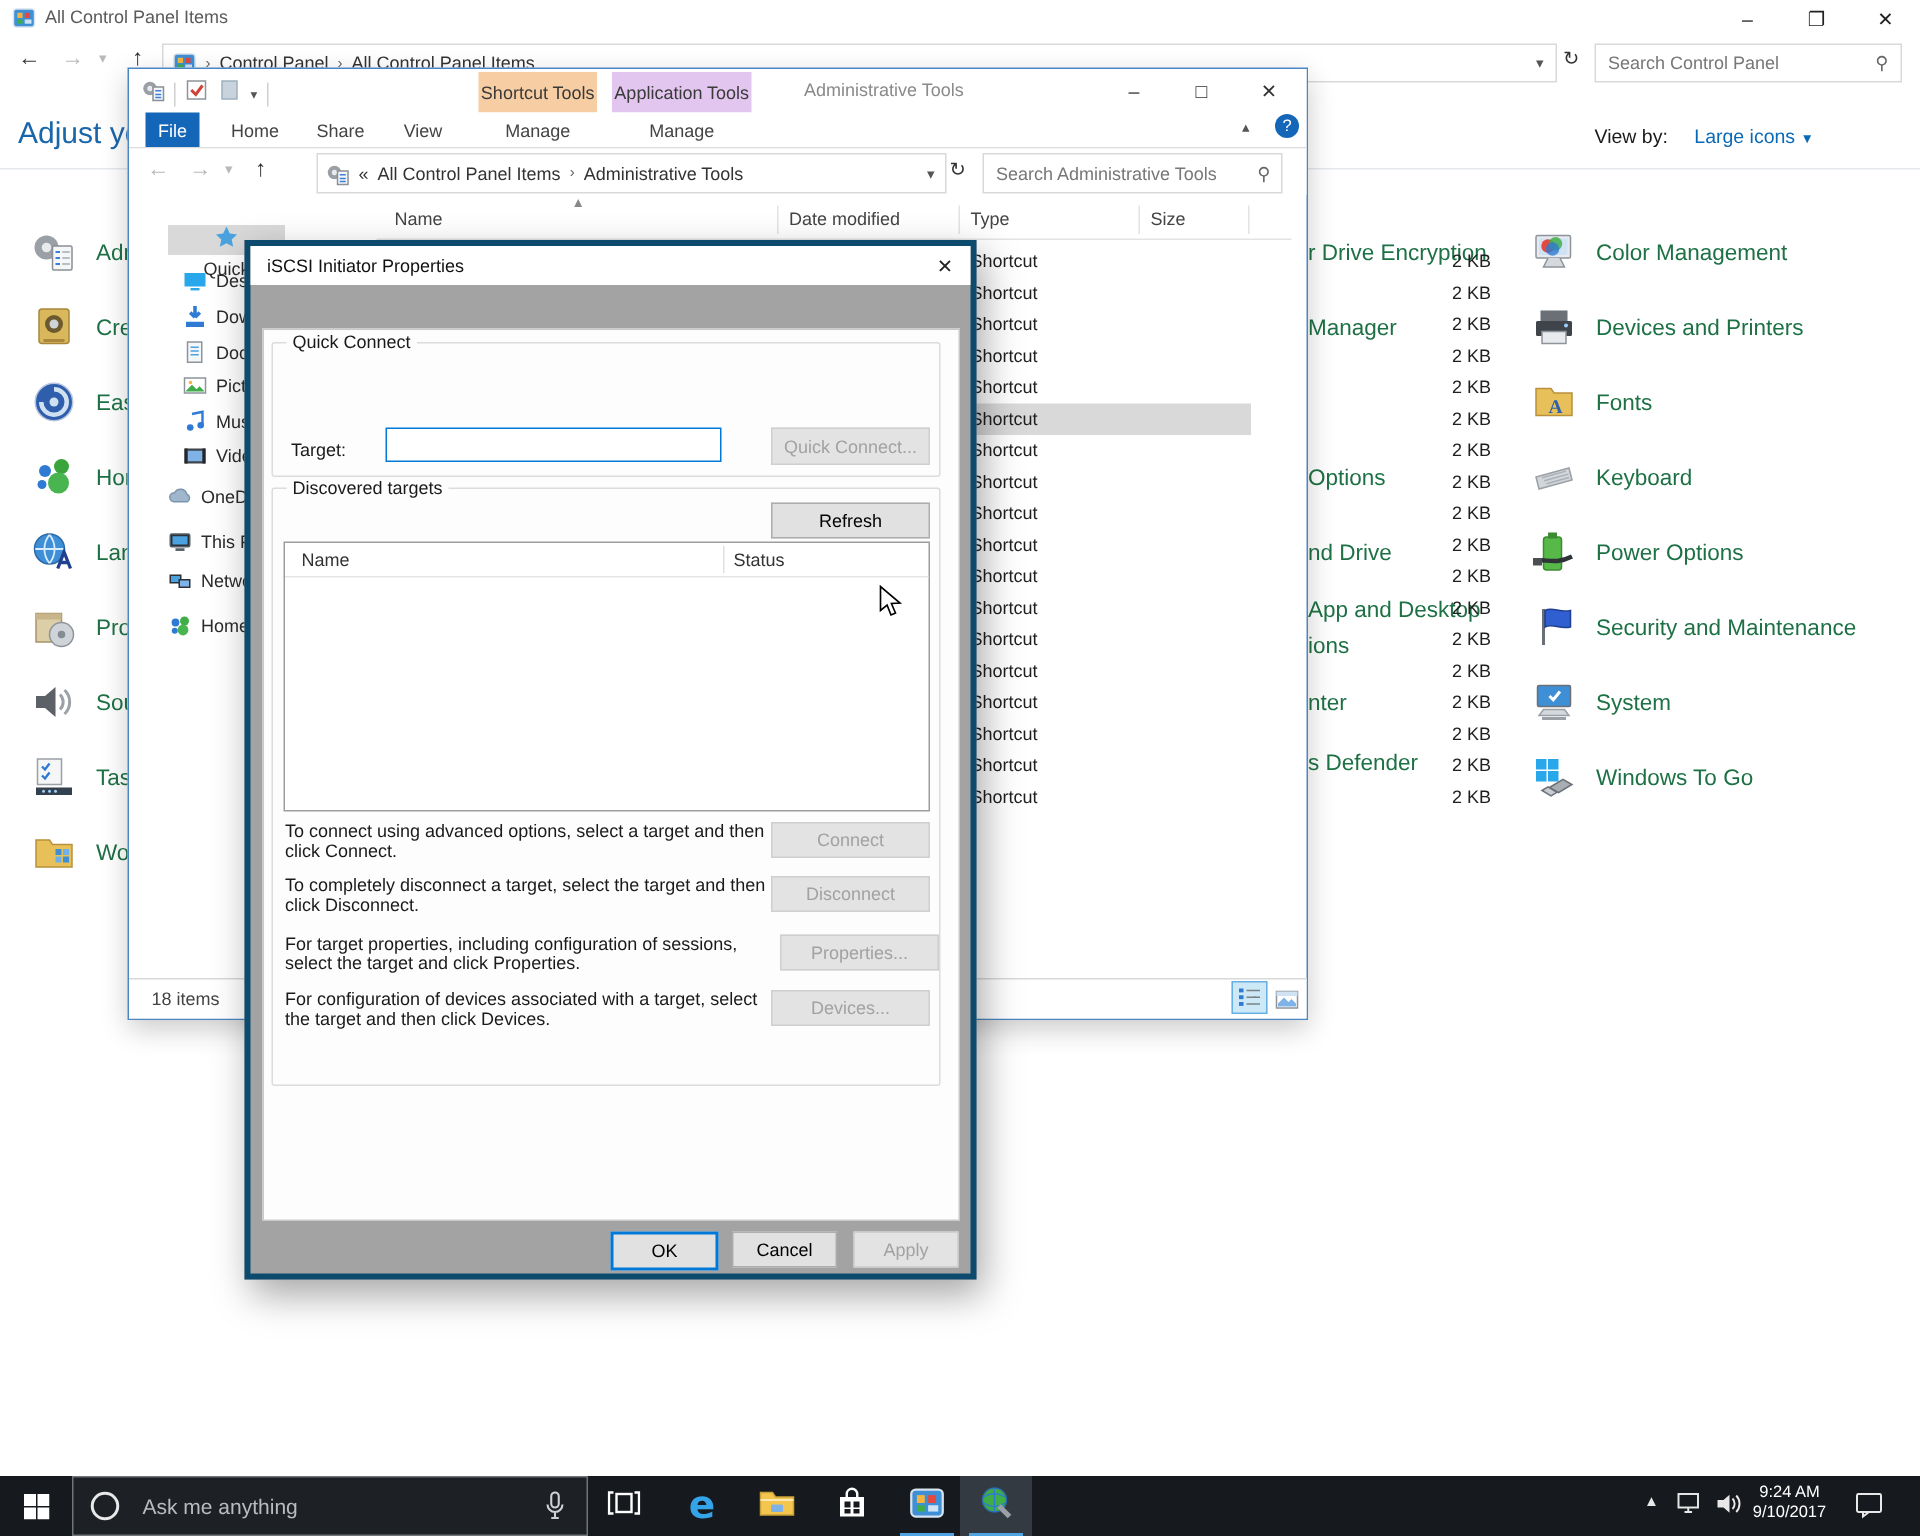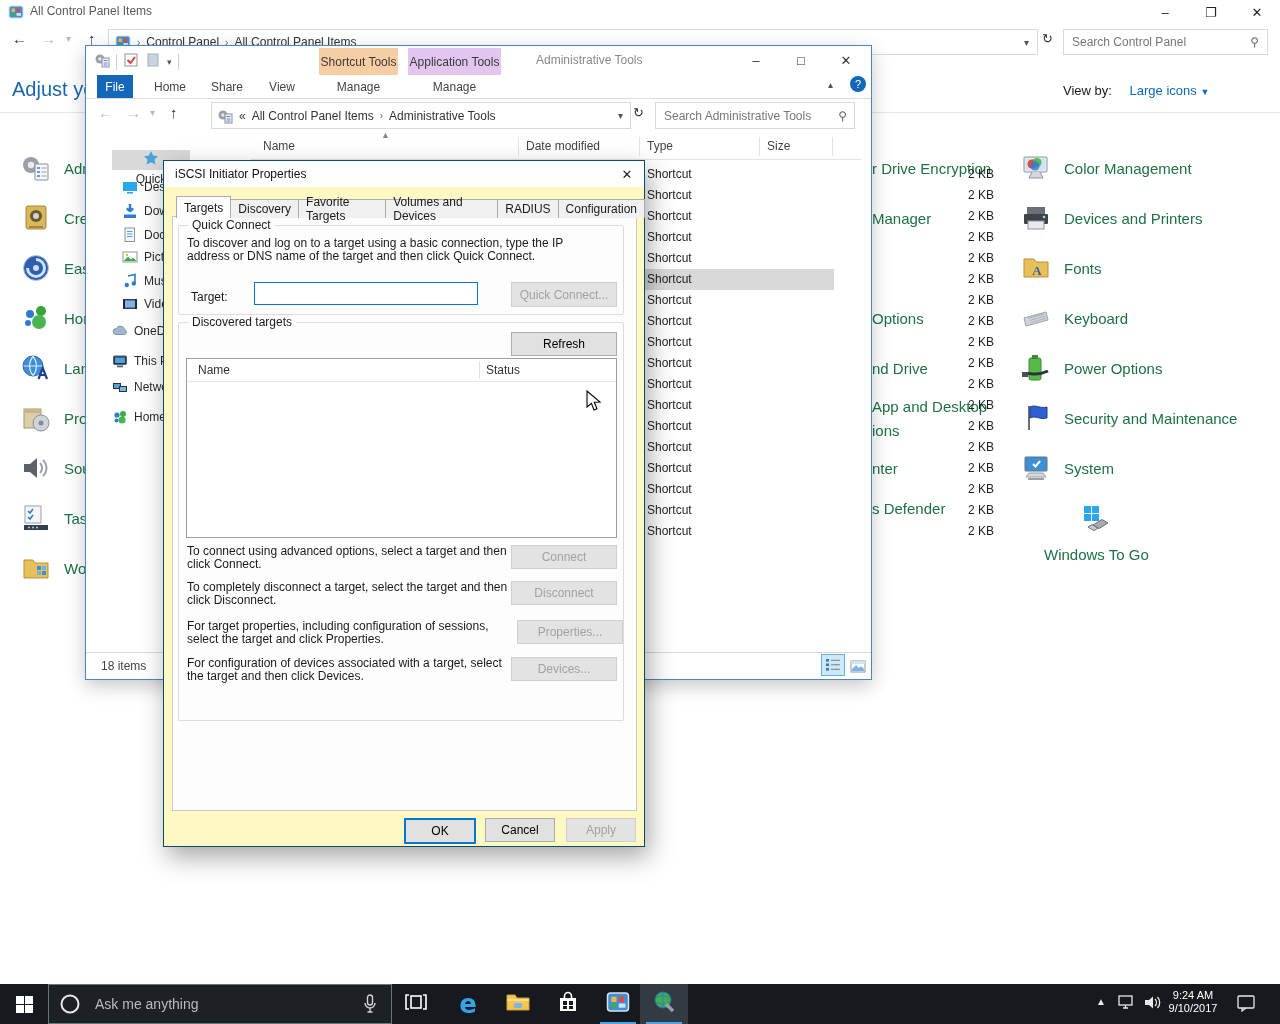--- a/index.html
+++ b/index.html
@@ -48,21 +48,21 @@
   .frow .ftype{position:absolute;left:388px;top:3px;}
   .frow .fsize{position:absolute;left:660px;top:3px;width:75px;text-align:right;}
   .ex-status{left:0;bottom:0;width:100%;height:26px;background:#fff;border-top:1px solid #d9d9d9;
              font-size:12px;color:#444;}
   .nav-item{position:absolute;height:20px;display:flex;align-items:center;gap:6px;font-size:12px;color:#2b2b2b;white-space:nowrap;}
   .nav-item.sel{background:#d9d9d9;width:78px;flex-direction:column;}
   .viewtoggle{position:absolute;bottom:3px;width:22px;height:20px;display:flex;align-items:center;justify-content:center;}
   .viewtoggle.on{background:#cde8f7;border:1px solid #66b0e3;}
 
   
-  .dialog{left:163px;top:160px;width:480px;height:685px;background:#fef9c3;border:1px solid #0c4a6e;
+  .dialog{left:163px;top:160px;width:480px;height:685px;background:#a3a3a3;border:4px solid #0c4a6e;
           box-shadow:4px 10px 24px rgba(0,0,0,.35);font-size:12px;color:#1a1a1a;}
   .dlg-titlebar{left:0;top:0;width:100%;height:26px;background:#fff;}
   .dlg-title{left:11px;top:6px;font-size:12px;color:#111;}
   .dlg-close{left:448px;top:1px;width:30px;height:24px;display:flex;align-items:center;justify-content:center;font-size:13px;color:#222;}
   .tabpage{left:8px;top:55px;width:463px;height:593px;background:#fdfdfd;border:1px solid #c9c9c9;}
   .tabs{left:12px;top:36px;height:21px;display:flex;align-items:flex-end;}
   .tab{height:18px;padding:0 7px;background:#f0f0f0;border:1px solid #acacac;border-bottom:none;
        display:flex;align-items:center;font-size:12px;color:#1a1a1a;margin-right:-1px;}
   .tab.active{height:21px;background:#fdfdfd;position:relative;z-index:3;}
   .groupbox{position:absolute;border:1px solid #dcdcdc;border-radius:2px;}
@@ -288,21 +288,21 @@
       </div>
       <div class="cp-item abs" style="left: 1020px; top: 452px;">
         <span class="cp-ic"><svg width="32" height="32" viewBox="0 0 32 32">
             <rect x="5" y="5" width="22" height="14" rx="1" fill="#3f8fd6" stroke="#6a7076"></rect>
             <path d="M13 12l2.5 2.5L20 9" stroke="#fff" stroke-width="2" fill="none"></path>
             <path d="M9 21h14l3 4H6z" fill="#d5d9dd" stroke="#9aa0a6"></path>
             <path d="M8 27h16" stroke="#9aa0a6" stroke-width="2"></path>
           </svg></span>
         <span class="cp-label">System</span>
       </div>
-      <div class="cp-item abs" style="left: 1044px; top: 502px; flex-direction: column;">
+      <div class="cp-item abs" style="left: 1020px; top: 502px;">
         <span class="cp-ic"><svg width="32" height="32" viewBox="0 0 32 32">
             <rect x="4" y="4" width="7" height="7" fill="#28a8ea"></rect>
             <rect x="12" y="4" width="7" height="7" fill="#28a8ea"></rect>
             <rect x="4" y="12" width="7" height="7" fill="#28a8ea"></rect>
             <rect x="12" y="12" width="7" height="7" fill="#28a8ea"></rect>
             <path d="M13 23l9-5.5 6 3.5-9 5.5z" fill="#a7adb3" stroke="#6a7076"></path>
             <path d="M8 25l4-2.4 6 3.6-4 2.4z" fill="#c9cdd2" stroke="#6a7076"></path>
           </svg></span>
         <span class="cp-label">Windows To Go</span>
       </div>
@@ -587,33 +587,24 @@
     </div>
   </div>
 
   <div class="abs dialog">
     <div class="abs dlg-titlebar">
       <span class="abs dlg-title">iSCSI Initiator Properties</span>
       <span class="abs dlg-close">✕</span>
     </div>
 
     <div class="abs tabpage"></div>
-    <div class="tabs abs" id="dlg-tabs">
-        <div class="tab active">Targets</div>
-        <div class="tab">Discovery</div>
-        <div class="tab">Favorite Targets</div>
-        <div class="tab">Volumes and Devices</div>
-        <div class="tab">RADIUS</div>
-        <div class="tab">Configuration</div>
-      </div>
 
     <div class="groupbox" style="left:14px;top:64px;width:444px;height:88px;">
       <span class="grouplabel">Quick Connect</span>
     </div>
-    <div class="abs" style="left:23px;top:76px;width:420px;line-height:13px;">To discover and log on to a target using a basic connection, type the IP address or DNS name of the target and then click Quick Connect.</div>
     <span class="abs" style="left:27px;top:129px;">Target:</span>
     <input class="target-input" value="" style="">
     <div class="btn disabled" style="left:347px;top:121px;width:104px;height:23px;">
       <span>Quick Connect...</span>
     </div>
 
     <div class="groupbox" style="left:14px;top:161px;width:444px;height:397px;">
       <span class="grouplabel">Discovered targets</span>
     </div>
     <div class="btn" style="left:347px;top:171px;width:104px;height:22px;">

